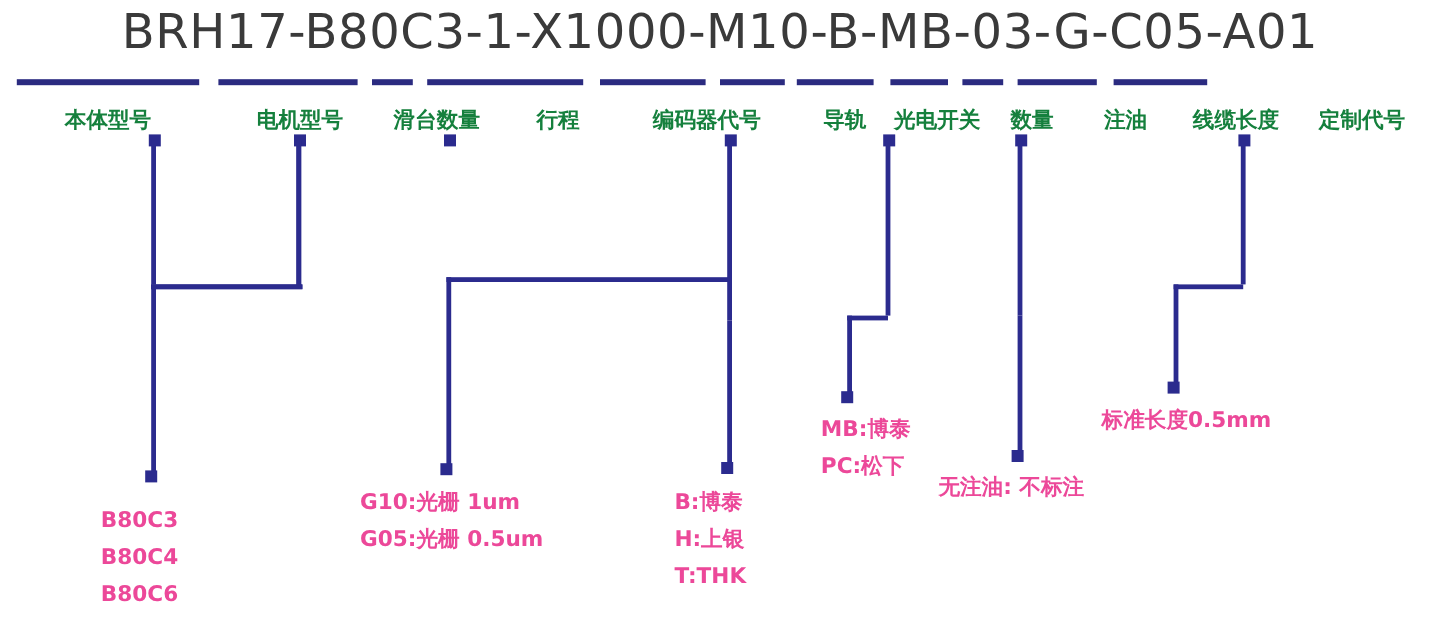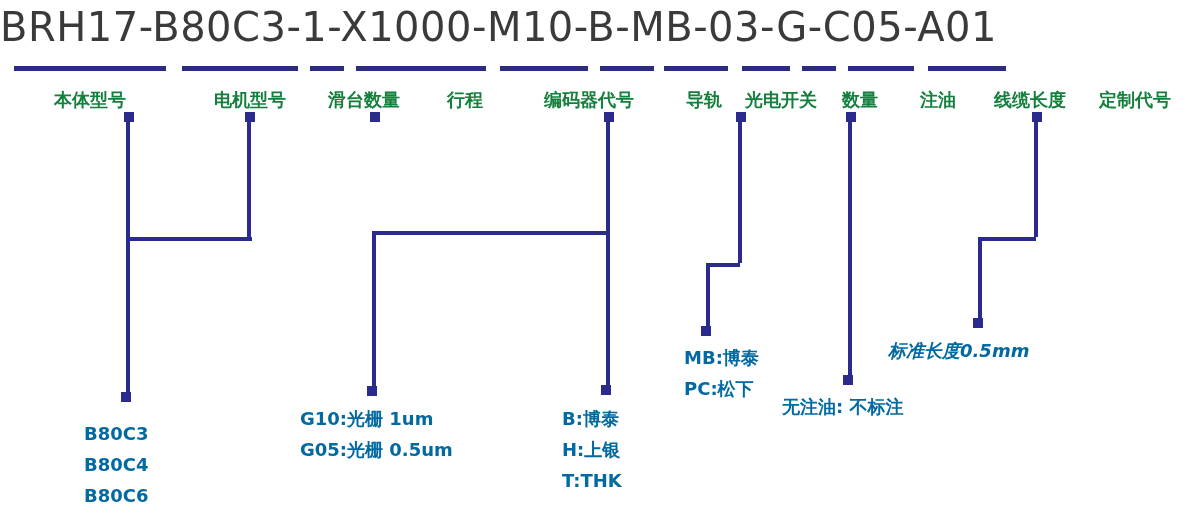--- a/index.html
+++ b/index.html
@@ -17,21 +17,21 @@
     height: 514px;
     background: #ffffff;
     overflow: hidden;
   }
   
   #partnumber {
     position: absolute;
     left: 0;
     top: 4px;
     width: 1200px;
-    text-align: left;
+    text-align: center;
     font-size: 40px;
     font-weight: 400;
     letter-spacing: 0.5px;
     color: #3a3a3a;
     font-family: "DejaVu Sans", "Liberation Sans", sans-serif;
     white-space: nowrap;
   }
   
   .seg-bar {
     position: absolute;
@@ -64,21 +64,21 @@
     position: absolute;
     width: 10px;
     height: 10px;
     background: #2b2b8e;
   }
   
   .opt-block {
     position: absolute;
     font-size: 18px;
     font-weight: bold;
-    color: #0369a1;
+    color: #ec4899;
     white-space: nowrap;
     line-height: 31px;
     font-family: "DejaVu Sans", "Liberation Sans", sans-serif;
   }
   .opt-line { display: block; white-space: nowrap; }
 </style>
 </head>
 <body>
 
 <div id="stage">
@@ -159,18 +159,18 @@
         <span class="opt-line">H:上银</span>
         <span class="opt-line">T:THK</span>
       </div>
       <div class="opt-block" style="left: 684px; top: 342px;">
         <span class="opt-line">MB:博泰</span>
         <span class="opt-line">PC:松下</span>
       </div>
       <div class="opt-block" style="left: 782px; top: 391px;">
         <span class="opt-line">无注油: 不标注</span>
       </div>
-      <div class="opt-block" style="left: 888px; top: 335px; font-style: italic;">
+      <div class="opt-block" style="left: 918px; top: 335px;">
         <span class="opt-line">标准长度0.5mm</span>
       </div>
     </div>
 
 </div>
 
 </body></html>

